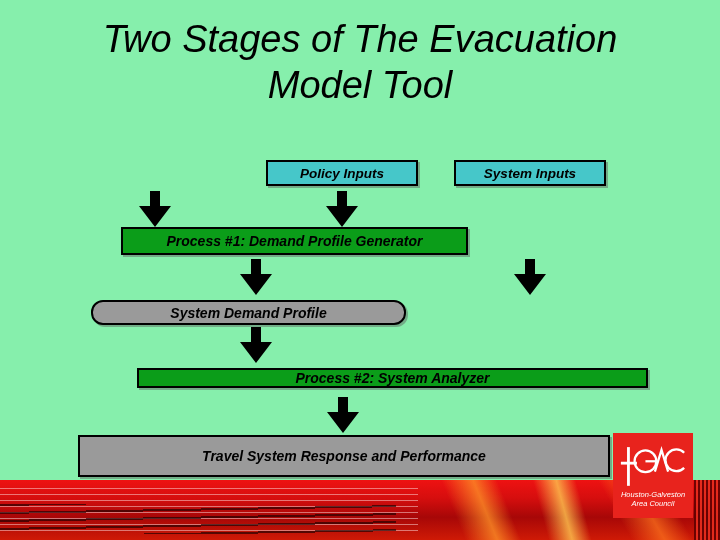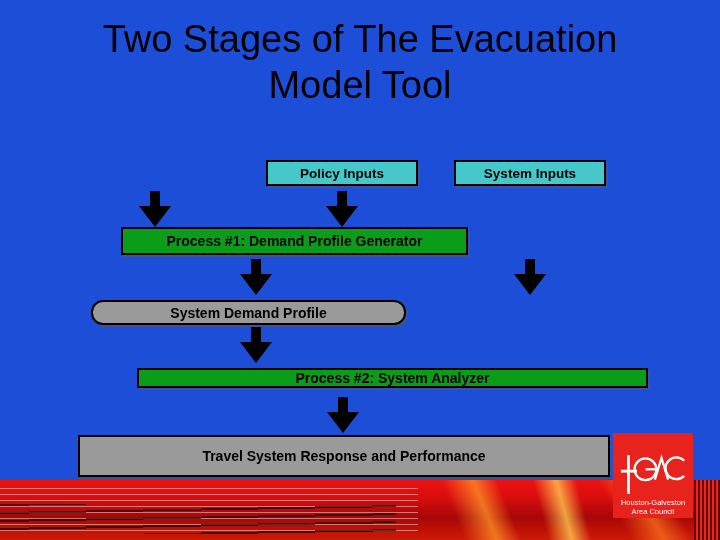--- a/index.html
+++ b/index.html
@@ -1,18 +1,18 @@
 <!DOCTYPE html>
 <html><head>
 <meta charset="utf-8">
 <style>
   * { margin:0; padding:0; box-sizing:border-box; }
   html,body { width:720px; height:540px; }
   body { font-family:"Liberation Sans", sans-serif; background:#ffffff; overflow:hidden; }
-  .slide { position:relative; width:720px; height:540px; background:#1d4ed8; }
+  .slide { position:relative; width:720px; height:540px; background:#86efac;font-style:italic; }
 
   .title { position:absolute; left:0; right:0; top:16px; text-align:center;
            font-size:38px; line-height:46px; color:#000; font-weight:400;
            letter-spacing:0px; }
 
   .node { position:absolute; display:flex; align-items:center; justify-content:center;
           border:2px solid #000; font-weight:bold; font-size:13.5px; color:#000;
           box-shadow:2px 2px 0 rgba(90,90,90,0.45); white-space:nowrap; }
   .node.input   { background:#46c7c9; }
   .node.process { background:#0b9d19; font-size:14px;margin-left:44px; }
@@ -31,21 +31,21 @@
   .band-glow { position:absolute; right:0; top:0; width:52%; height:100%;
           background:
             linear-gradient(68deg, transparent 30%, rgba(255,150,40,0.75) 38%, transparent 44%),
             linear-gradient(75deg, transparent 52%, rgba(255,200,80,0.8) 58%, transparent 63%),
             linear-gradient(60deg, transparent 70%, rgba(255,120,30,0.7) 78%, transparent 85%); }
   .band-right-bars { position:absolute; right:0; top:0; width:26px; height:100%;
           background:repeating-linear-gradient(90deg, rgba(90,0,0,0.85) 0 2px, rgba(230,45,30,0.9) 2px 4px); }
 
   .logo { position:absolute; left:613px; top:433px; width:80px; height:85px;
           background:#e8231d; display:flex; flex-direction:column; align-items:center;
-          justify-content:flex-start; padding-top:20px; }
+          justify-content:flex-start; padding-top:12px; }
   .logo-glyph { width:68px; height:42px; }
   .logo-text { margin-top:3px; color:#ffffff; font-size:7.5px; line-height:9px;
                text-align:center; font-weight:400; }
 </style>
 </head>
 <body>
 
 <div class="slide">
 
   <div class="title">

